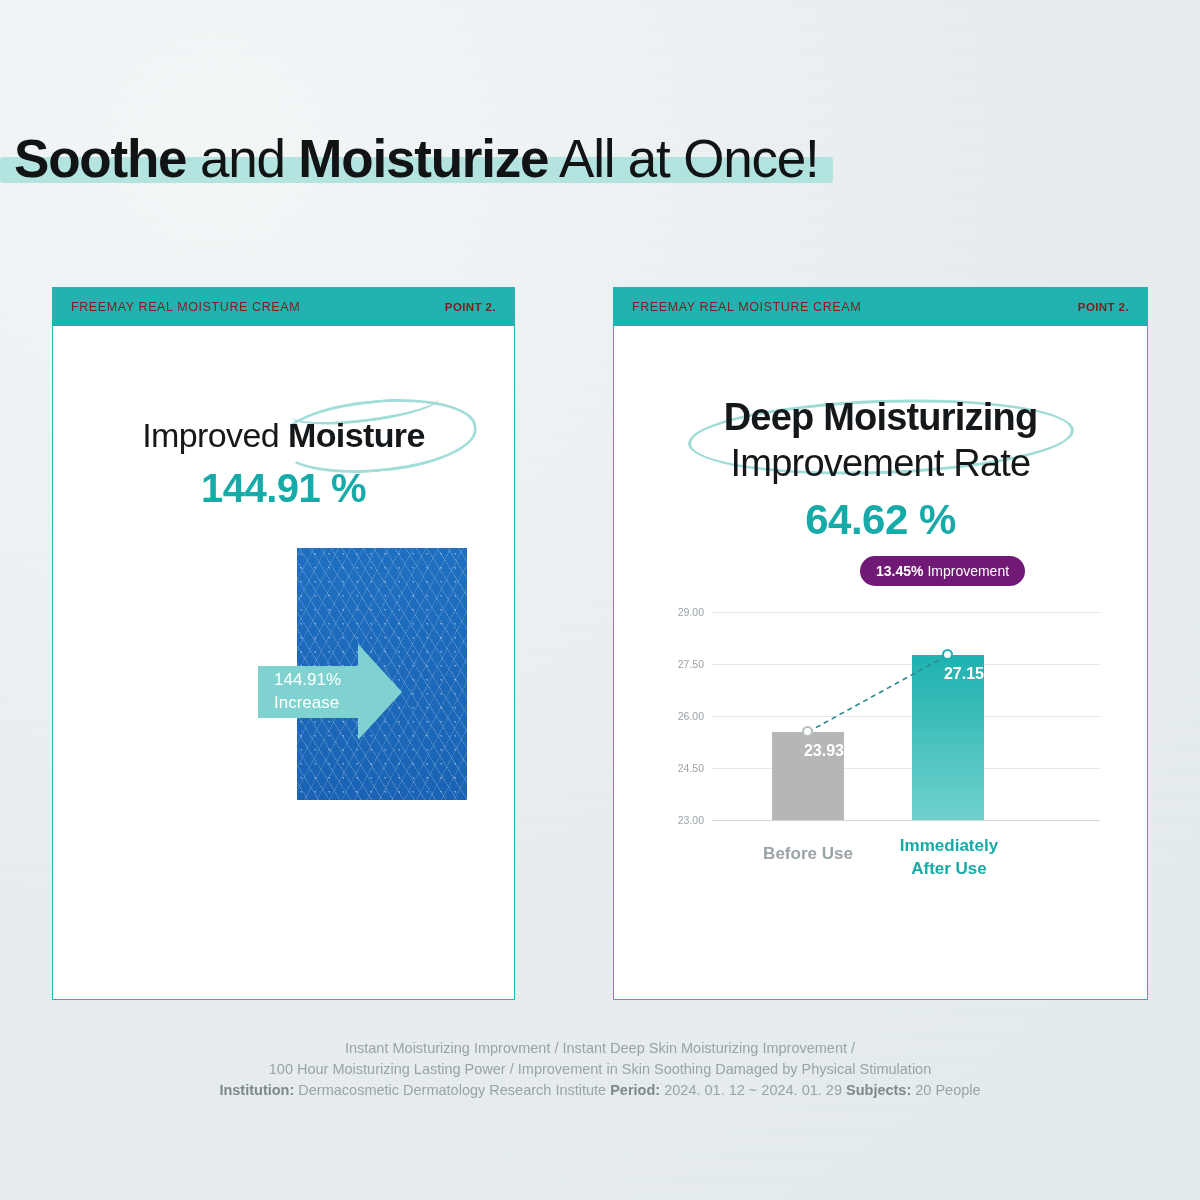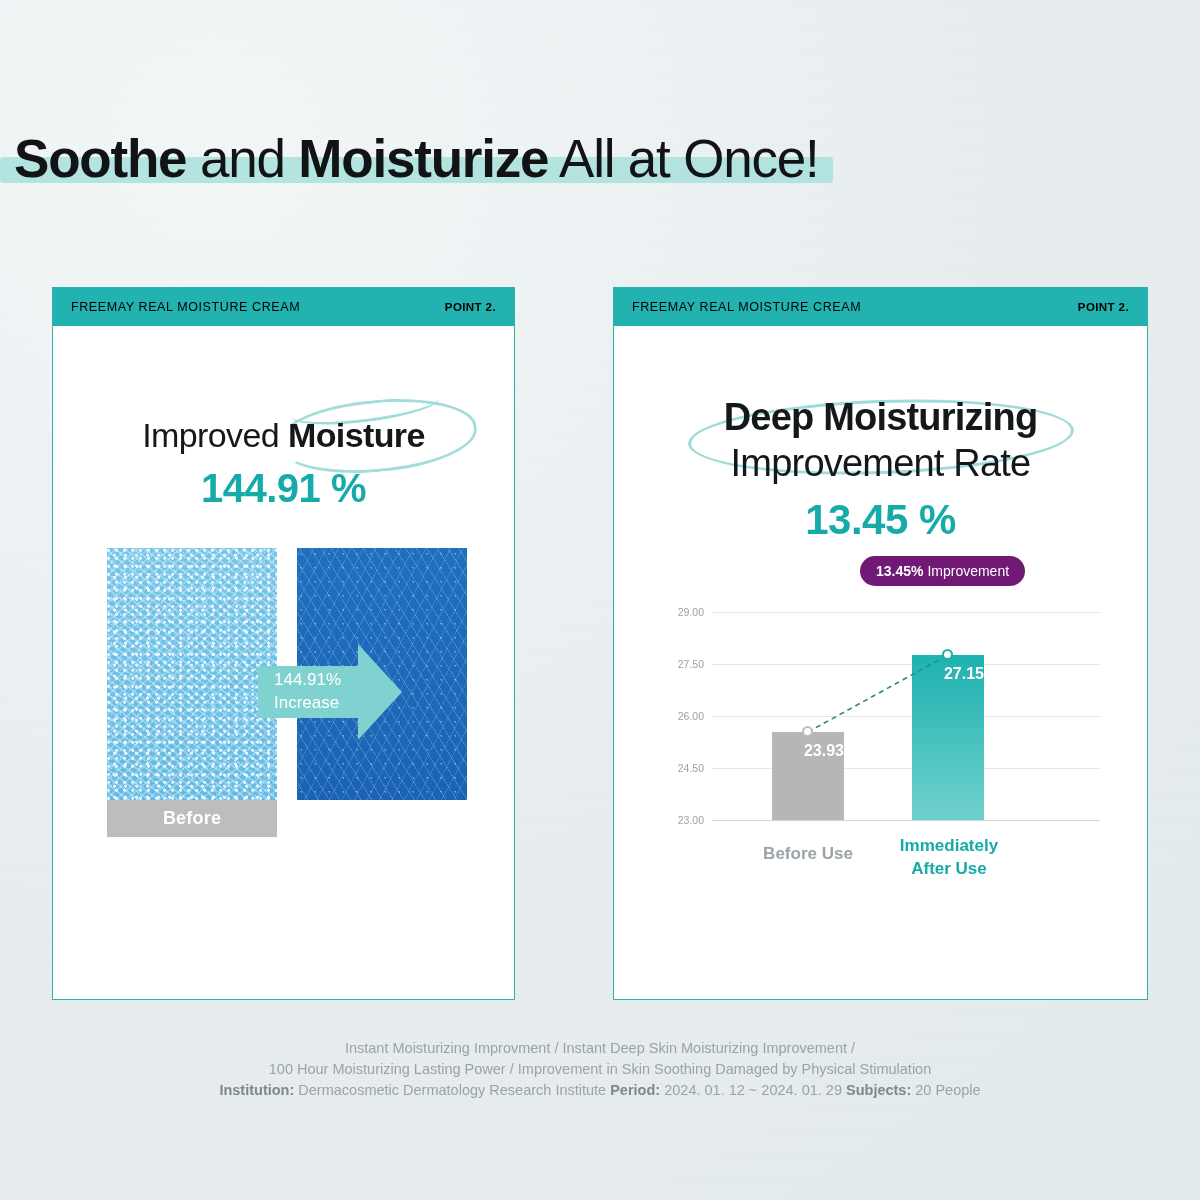--- a/index.html
+++ b/index.html
@@ -52,21 +52,21 @@
     background: #ffffff;
     border: 1px solid #2bb0ae;
     overflow: hidden;
   }
   .card.left  { left: 52px;  top: 287px; width: 463px; height: 713px; }
   .card.right { left: 613px; top: 287px; width: 535px; height: 713px; }
 
   .card-head {
     height: 38px;
     background: #22b3b0;
-    color: #000000;
+    color: #7f1d1d;
     display: flex; align-items: center; justify-content: space-between;
     padding: 0 18px;
   }
   .card-head .ttl {
     font-size: 12.5px; letter-spacing: .6px; font-weight: 400;
   }
   .card-head .pt {
     font-size: 11.5px; letter-spacing: .4px; font-weight: 700;
   }
   .card-body { position: relative; height: calc(100% - 38px); }
@@ -238,24 +238,20 @@
         <span class="tw">
           <span class="swoosh"></span>
           <span class="swoosh2"></span>
           <h2><span>Improved </span><b>Moisture</b></h2>
         </span>
       </div>
 
       <div class="l-pct">144.91 %</div>
 
       <div class="imgs">
-        <div class="imbox before">
-          <div class="tex before"></div>
-          <div class="imlabel before">Before</div>
-        </div>
         <div class="imbox after">
           <div class="tex after"></div>
         </div>
       </div>
 
       <div class="arrow">
         <svg width="144" height="96" viewBox="0 0 144 96">
           <polygon points="0,22 100,22 100,0 144,48 100,96 100,74 0,74" fill="#7fd2cf"></polygon>
         </svg>
         <div class="atxt">
@@ -275,21 +271,21 @@
     <div class="card-body">
 
       <div class="r-title">
         <span class="ring"></span>
         <h2>
           <b>Deep Moisturizing</b><br>
           <span>Improvement Rate</span>
         </h2>
       </div>
 
-      <div class="r-pct">13.45 %</div>
+      <div class="r-pct">64.62 %</div>
 
       <div class="chart">
         <div class="grid-line" style="top:46px"></div>
         <div class="grid-line" style="top:98px"></div>
         <div class="grid-line" style="top:150px"></div>
         <div class="grid-line" style="top:202px"></div>
         <div class="grid-line" style="top:254px"></div>
         <div class="axis-line" style="top:254px"></div>
 
         <div class="y-lab" style="top:40px">29.00</div>

